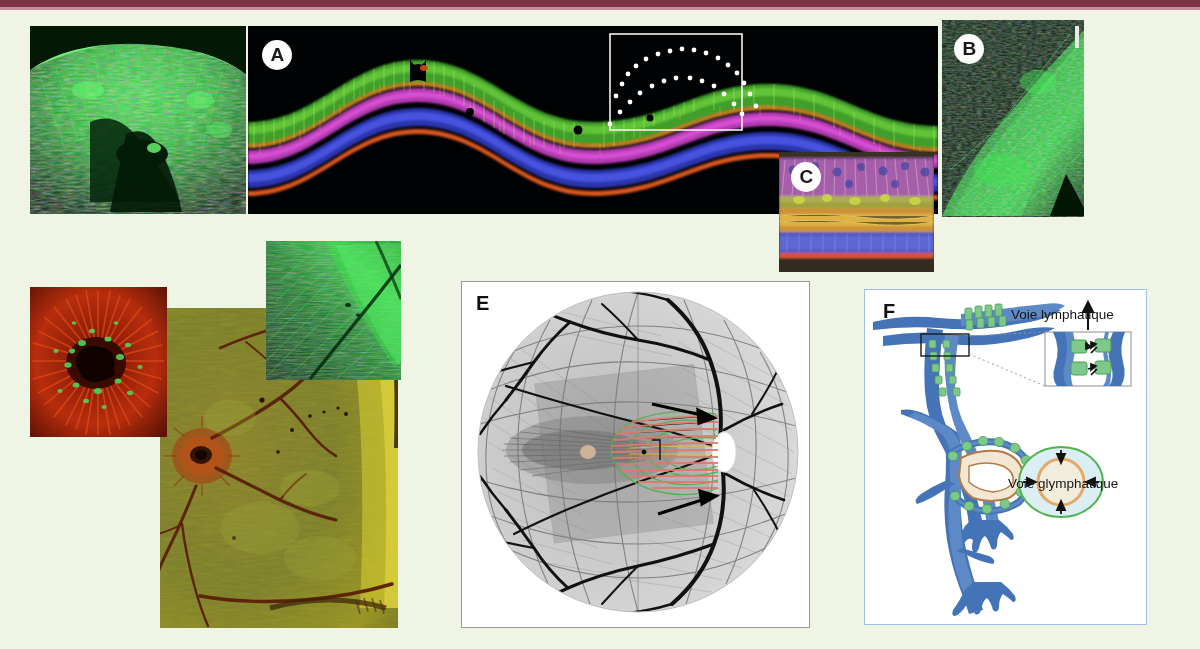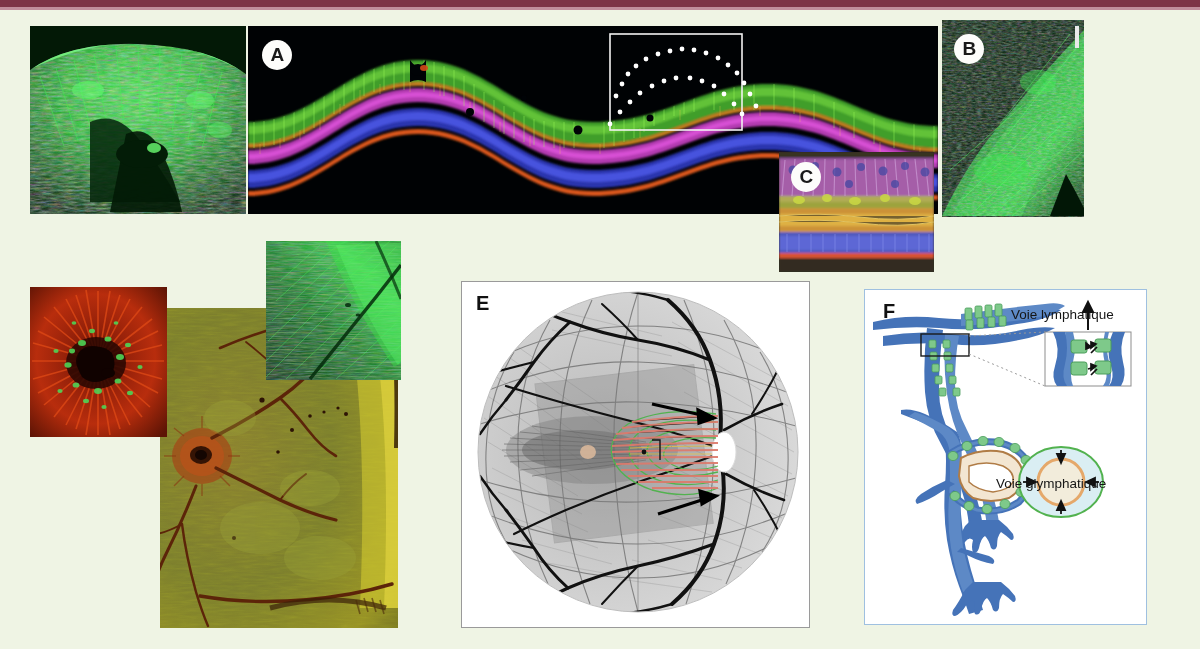--- a/index.html
+++ b/index.html
@@ -891,14 +891,14 @@
         <path d="M158 192 L166 192" fill="none"></path>
           <polygon points="171,192 162,188 162,196"></polygon>
         <path d="M234 192 L226 192" fill="none"></path>
           <polygon points="221,192 230,188 230,196"></polygon>
       </g>
     </g>
   </svg>
 
   <div class="plain-letter" style="left:18px;top:10px;">F</div>
   <div class="ftext" style="left:146px;top:17px;">Voie lymphatique</div>
-  <div class="ftext" style="left:131px;top:186px;">Voie glymphatique</div>
+  <div class="ftext" style="left:143px;top:186px;">Voie glymphatique</div>
 </div>
 
 </body></html>

